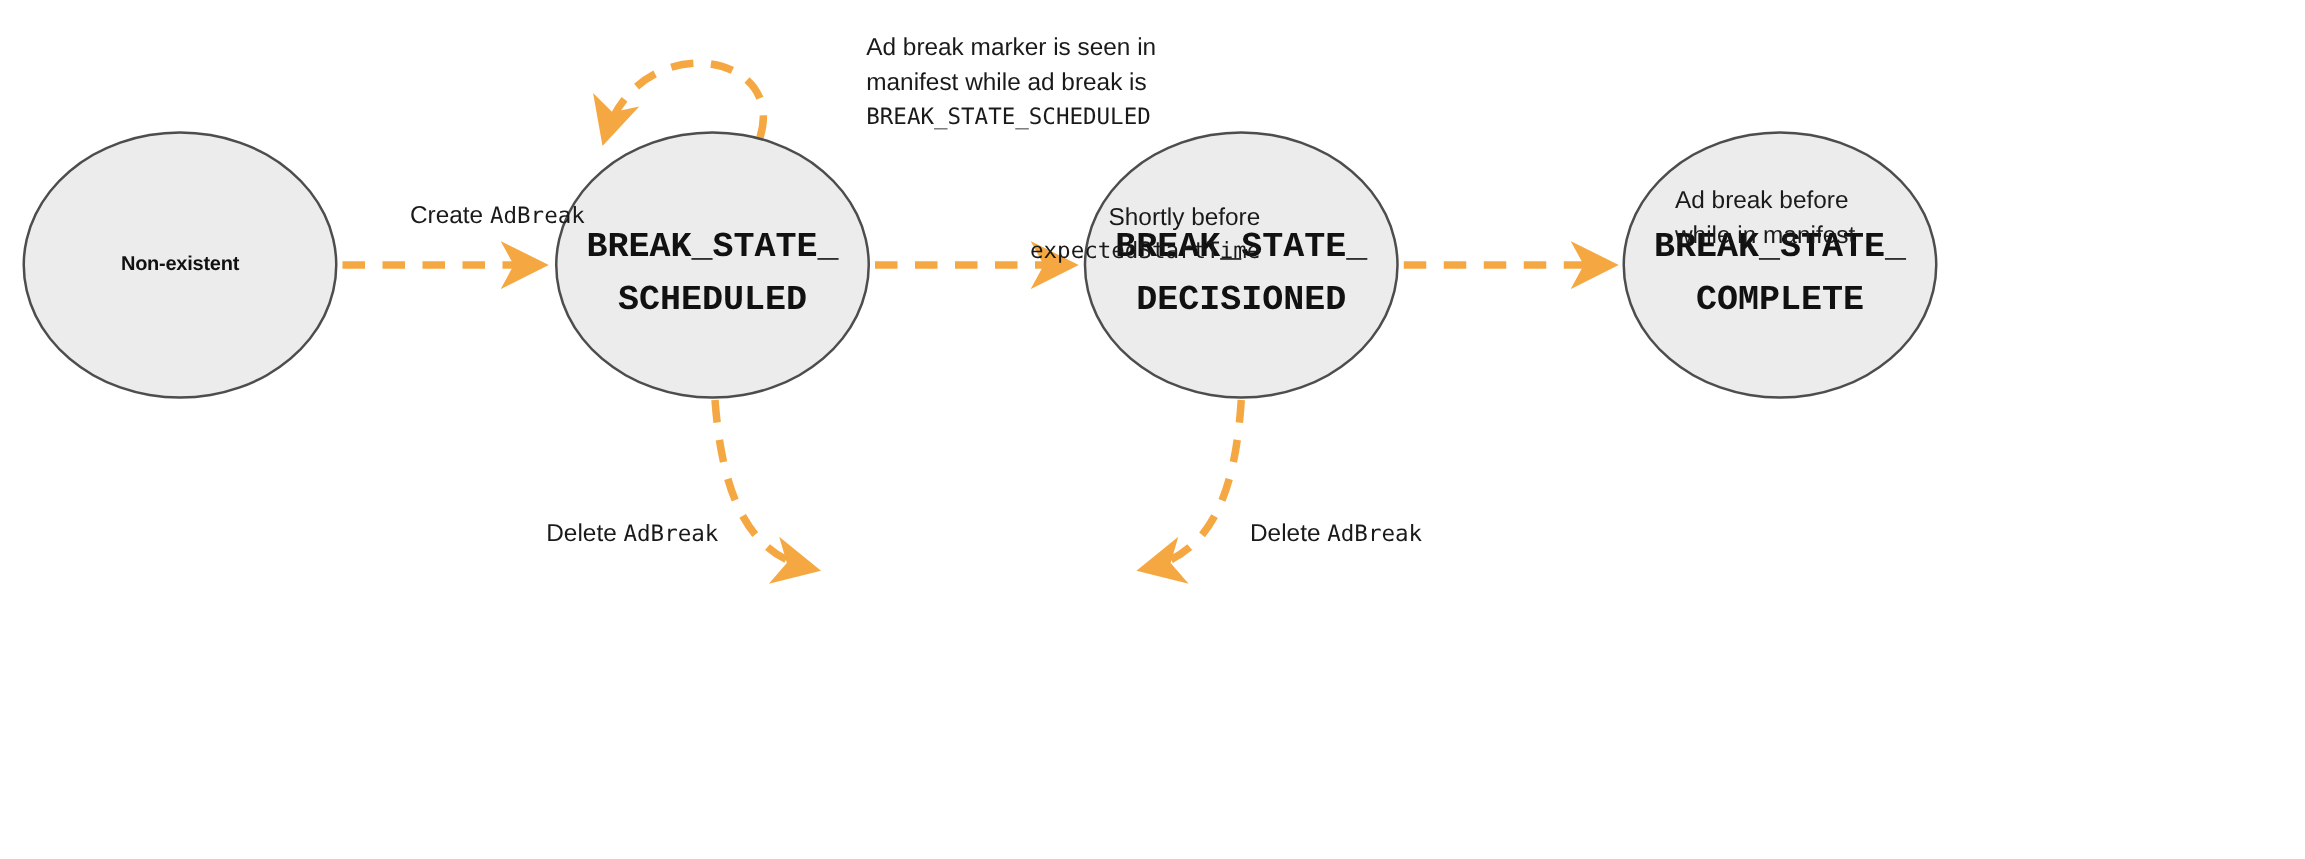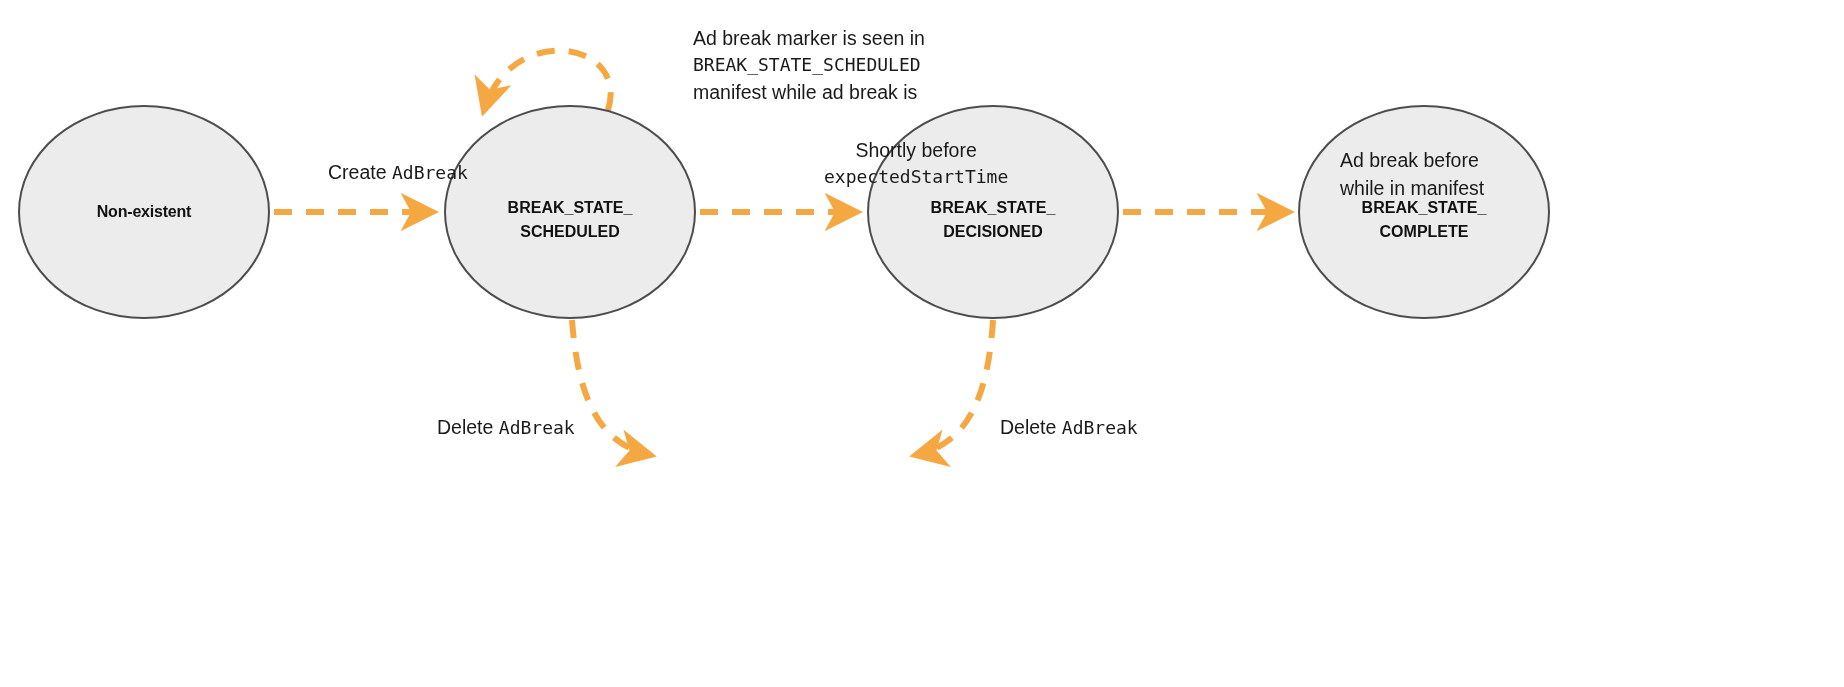--- a/index.html
+++ b/index.html
@@ -39,23 +39,23 @@
   }
   .node-label-plain {
     font-family: "Liberation Sans", sans-serif;
     font-weight: bold;
     font-size: 16px;
     color: #111111;
     letter-spacing: -0.2px;
     line-height: 1.25;
   }
   .node-label-mono {
-    font-family: Liberation Sans, sans-serif;
+    font-family: Liberation Mono, monospace;
     font-weight: bold;
-    font-size: 16px;
+    font-size: 28px;
     color: #111111;
     line-height: 1.5;
     white-space: pre-line;
     margin-top: 16px;
   }
   .edge-label {
     position: absolute;
     color: #1a1a1a;
     font-size: 19.5px;
     line-height: 1.45;
@@ -118,25 +118,25 @@
 
 
   <div class="edge-label" style="left:328px; top:158px;">
     <span class="lbl-line">
       <span class="t-sans">Create </span><span class="t-mono">AdBreak</span>
     </span>
   </div>
 
   <div class="edge-label" style="left:693px; top:24px;">
     <span class="lbl-line t-sans">Ad break marker is seen in</span>
+    <span class="lbl-line t-sans">manifest while ad break is</span>
     <span class="lbl-line t-mono">BREAK_STATE_SCHEDULED</span>
-    <span class="lbl-line t-sans">manifest while ad break is</span>
   </div>
 
-  <div class="edge-label" style="left:824px; top:136px; text-align:center;">
+  <div class="edge-label" style="left:824px; top:160px; text-align:right;">
     <span class="lbl-line t-sans">Shortly before</span>
     <span class="lbl-line t-mono">expectedStartTime</span>
   </div>
 
   <div class="edge-label" style="left:1340px; top:146px;">
     <span class="lbl-line t-sans">Ad break before</span>
     <span class="lbl-line t-sans">while in manifest</span>
   </div>
 
   <div class="edge-label" style="left:437px; top:413px;">

